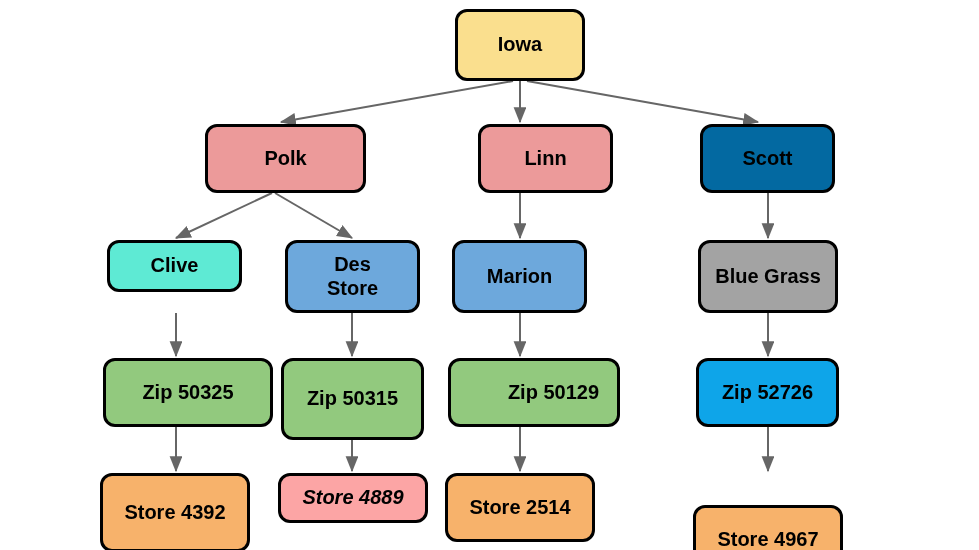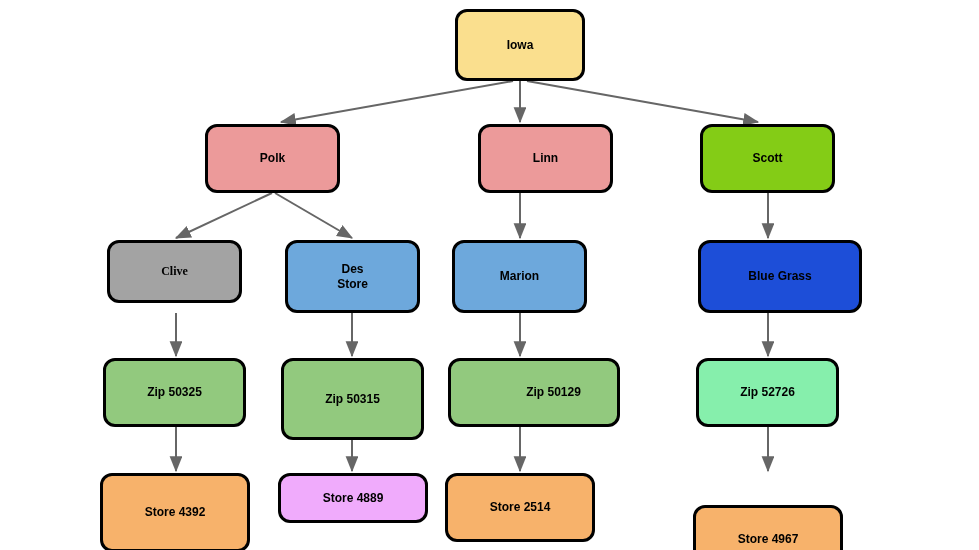--- a/index.html
+++ b/index.html
@@ -30,21 +30,21 @@
     position: absolute;
     box-sizing: border-box;
     border: 3px solid #000000;
     border-radius: 12px;
     display: flex;
     align-items: center;
     justify-content: center;
     text-align: center;
     color: #000000;
     font-weight: bold;
-    font-size: 12px;
+    font-size: 20px;
     line-height: 1.18;
     font-family: "Liberation Sans", sans-serif;
     z-index: 2;
     padding: 2px 6px;
   }
   .node-label {
     display: block;
     white-space: pre-line;
   }
 </style>
@@ -73,58 +73,58 @@
         <line x1="176" y1="427" x2="176" y2="471" stroke="#666666" stroke-width="2" marker-end="url(#arrowhead)"></line>
         <line x1="352" y1="427" x2="352" y2="471" stroke="#666666" stroke-width="2" marker-end="url(#arrowhead)"></line>
         <line x1="520" y1="427" x2="520" y2="471" stroke="#666666" stroke-width="2" marker-end="url(#arrowhead)"></line>
         <line x1="768" y1="427" x2="768" y2="471" stroke="#666666" stroke-width="2" marker-end="url(#arrowhead)"></line>
       </g>
   </svg>
   <div id="nodes-layer">
       <div class="node" style="left: 455px; top: 9px; width: 130px; height: 72px; background: rgb(250, 223, 142);">
         <span class="node-label">Iowa</span>
       </div>
-      <div class="node" style="left: 205px; top: 124px; width: 135px; height: 69px; background: rgb(236, 154, 154); align-items: center;">
+      <div class="node" style="left: 205px; top: 124px; width: 161px; height: 69px; background: rgb(236, 154, 154); align-items: center;">
         <span class="node-label">Polk</span>
       </div>
       <div class="node" style="left: 478px; top: 124px; width: 135px; height: 69px; background: rgb(236, 154, 154);">
         <span class="node-label">Linn</span>
       </div>
-      <div class="node" style="left: 700px; top: 124px; width: 135px; height: 69px; background: #84cc16;">
+      <div class="node" style="left: 700px; top: 124px; width: 135px; height: 69px; background: #0369a1;">
         <span class="node-label">Scott</span>
       </div>
-      <div class="node" style="left: 107px; top: 240px; width: 135px; height: 63px; background: #a3a3a3; font-family: Liberation Serif, serif;">
+      <div class="node" style="left: 107px; top: 240px; width: 135px; height: 52px; background: #5eead4;">
         <span class="node-label">Clive</span>
       </div>
       <div class="node" style="left: 285px; top: 240px; width: 135px; height: 73px; background: rgb(109, 168, 220);">
         <span class="node-label">Des
 Store</span>
       </div>
       <div class="node" style="left: 452px; top: 240px; width: 135px; height: 73px; background: rgb(109, 168, 220);">
         <span class="node-label">Marion</span>
       </div>
-      <div class="node" style="left: 698px; top: 240px; width: 164px; height: 73px; background: #1d4ed8;">
+      <div class="node" style="left: 698px; top: 240px; width: 140px; height: 73px; background: #a3a3a3;">
         <span class="node-label">Blue Grass</span>
       </div>
-      <div class="node" style="left: 103px; top: 358px; width: 143px; height: 69px; background: rgb(146, 201, 126);">
+      <div class="node" style="left: 103px; top: 358px; width: 170px; height: 69px; background: rgb(146, 201, 126);">
         <span class="node-label">Zip 50325</span>
       </div>
       <div class="node" style="left: 281px; top: 358px; width: 143px; height: 82px; background: rgb(146, 201, 126);">
         <span class="node-label">Zip 50315</span>
       </div>
       <div class="node" style="left: 448px; top: 358px; width: 172px; height: 69px; background: rgb(146, 201, 126); padding-left: 45px;">
         <span class="node-label">Zip 50129</span>
       </div>
-      <div class="node" style="left: 696px; top: 358px; width: 143px; height: 69px; background: #86efac;">
+      <div class="node" style="left: 696px; top: 358px; width: 143px; height: 69px; background: #0ea5e9;">
         <span class="node-label">Zip 52726</span>
       </div>
       <div class="node" style="left: 100px; top: 473px; width: 150px; height: 79px; background: rgb(247, 178, 107);">
         <span class="node-label">Store 4392</span>
       </div>
-      <div class="node" style="left: 278px; top: 473px; width: 150px; height: 50px; background: #f0abfc;">
+      <div class="node" style="left: 278px; top: 473px; width: 150px; height: 50px; background: #fca5a5; font-style: italic;">
         <span class="node-label">Store 4889</span>
       </div>
       <div class="node" style="left: 445px; top: 473px; width: 150px; height: 69px; background: rgb(247, 178, 107);">
         <span class="node-label">Store 2514</span>
       </div>
       <div class="node" style="left: 693px; top: 473px; width: 150px; height: 69px; background: rgb(247, 178, 107); margin-top: 32px;">
         <span class="node-label">Store 4967</span>
       </div>
     </div>
 </div>

